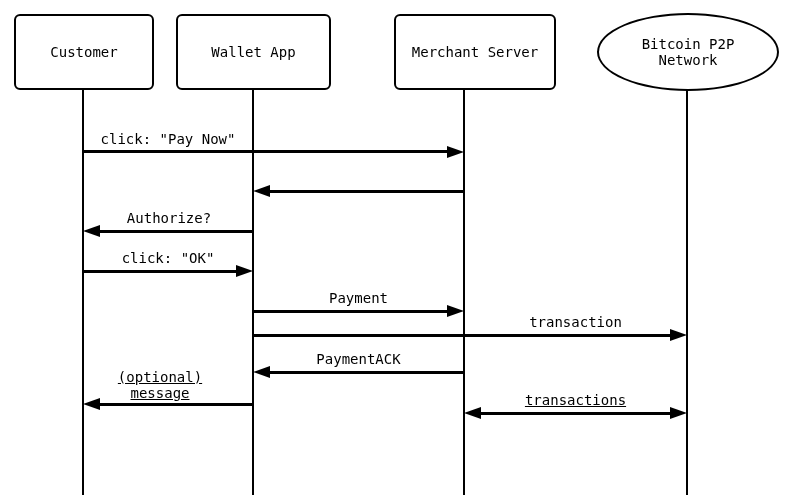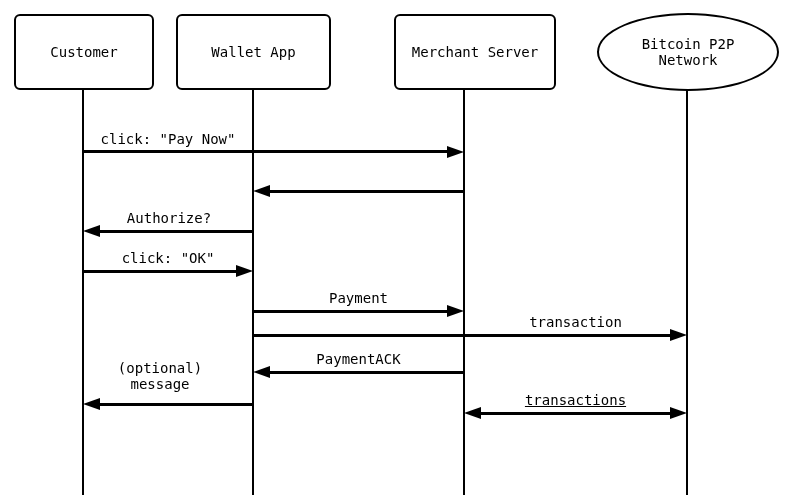--- a/index.html
+++ b/index.html
@@ -94,21 +94,21 @@
   <div class="arr arr-right" style="left:447px; top:305px;"></div>
 
   <div class="mlabel" style="left:464px; top:314px; width:223px;">transaction</div>
   <div class="mline" style="left:253px; top:334px; width:418px;"></div>
   <div class="arr arr-right" style="left:670px; top:329px;"></div>
 
   <div class="mlabel" style="left:253px; top:351px; width:211px;">PaymentACK</div>
   <div class="arr arr-left" style="left:253px; top:366px;"></div>
   <div class="mline" style="left:268px; top:371px; width:196px;"></div>
 
-  <div class="mlabel" style="left:83px; top:360px; width:154px;">(optional)
+  <div class="mlabel" style="left:83px; top:369px; width:154px;text-decoration:underline;">(optional)
 message</div>
   <div class="arr arr-left" style="left:83px; top:398px;"></div>
   <div class="mline" style="left:98px; top:403px; width:155px;"></div>
 
   <div class="mlabel" style="left:464px; top:392px; width:223px;text-decoration:underline;">transactions</div>
   <div class="arr arr-left" style="left:464px; top:407px;"></div>
   <div class="mline" style="left:478px; top:412px; width:194px;"></div>
   <div class="arr arr-right" style="left:670px; top:407px;"></div>
 
 </div>

